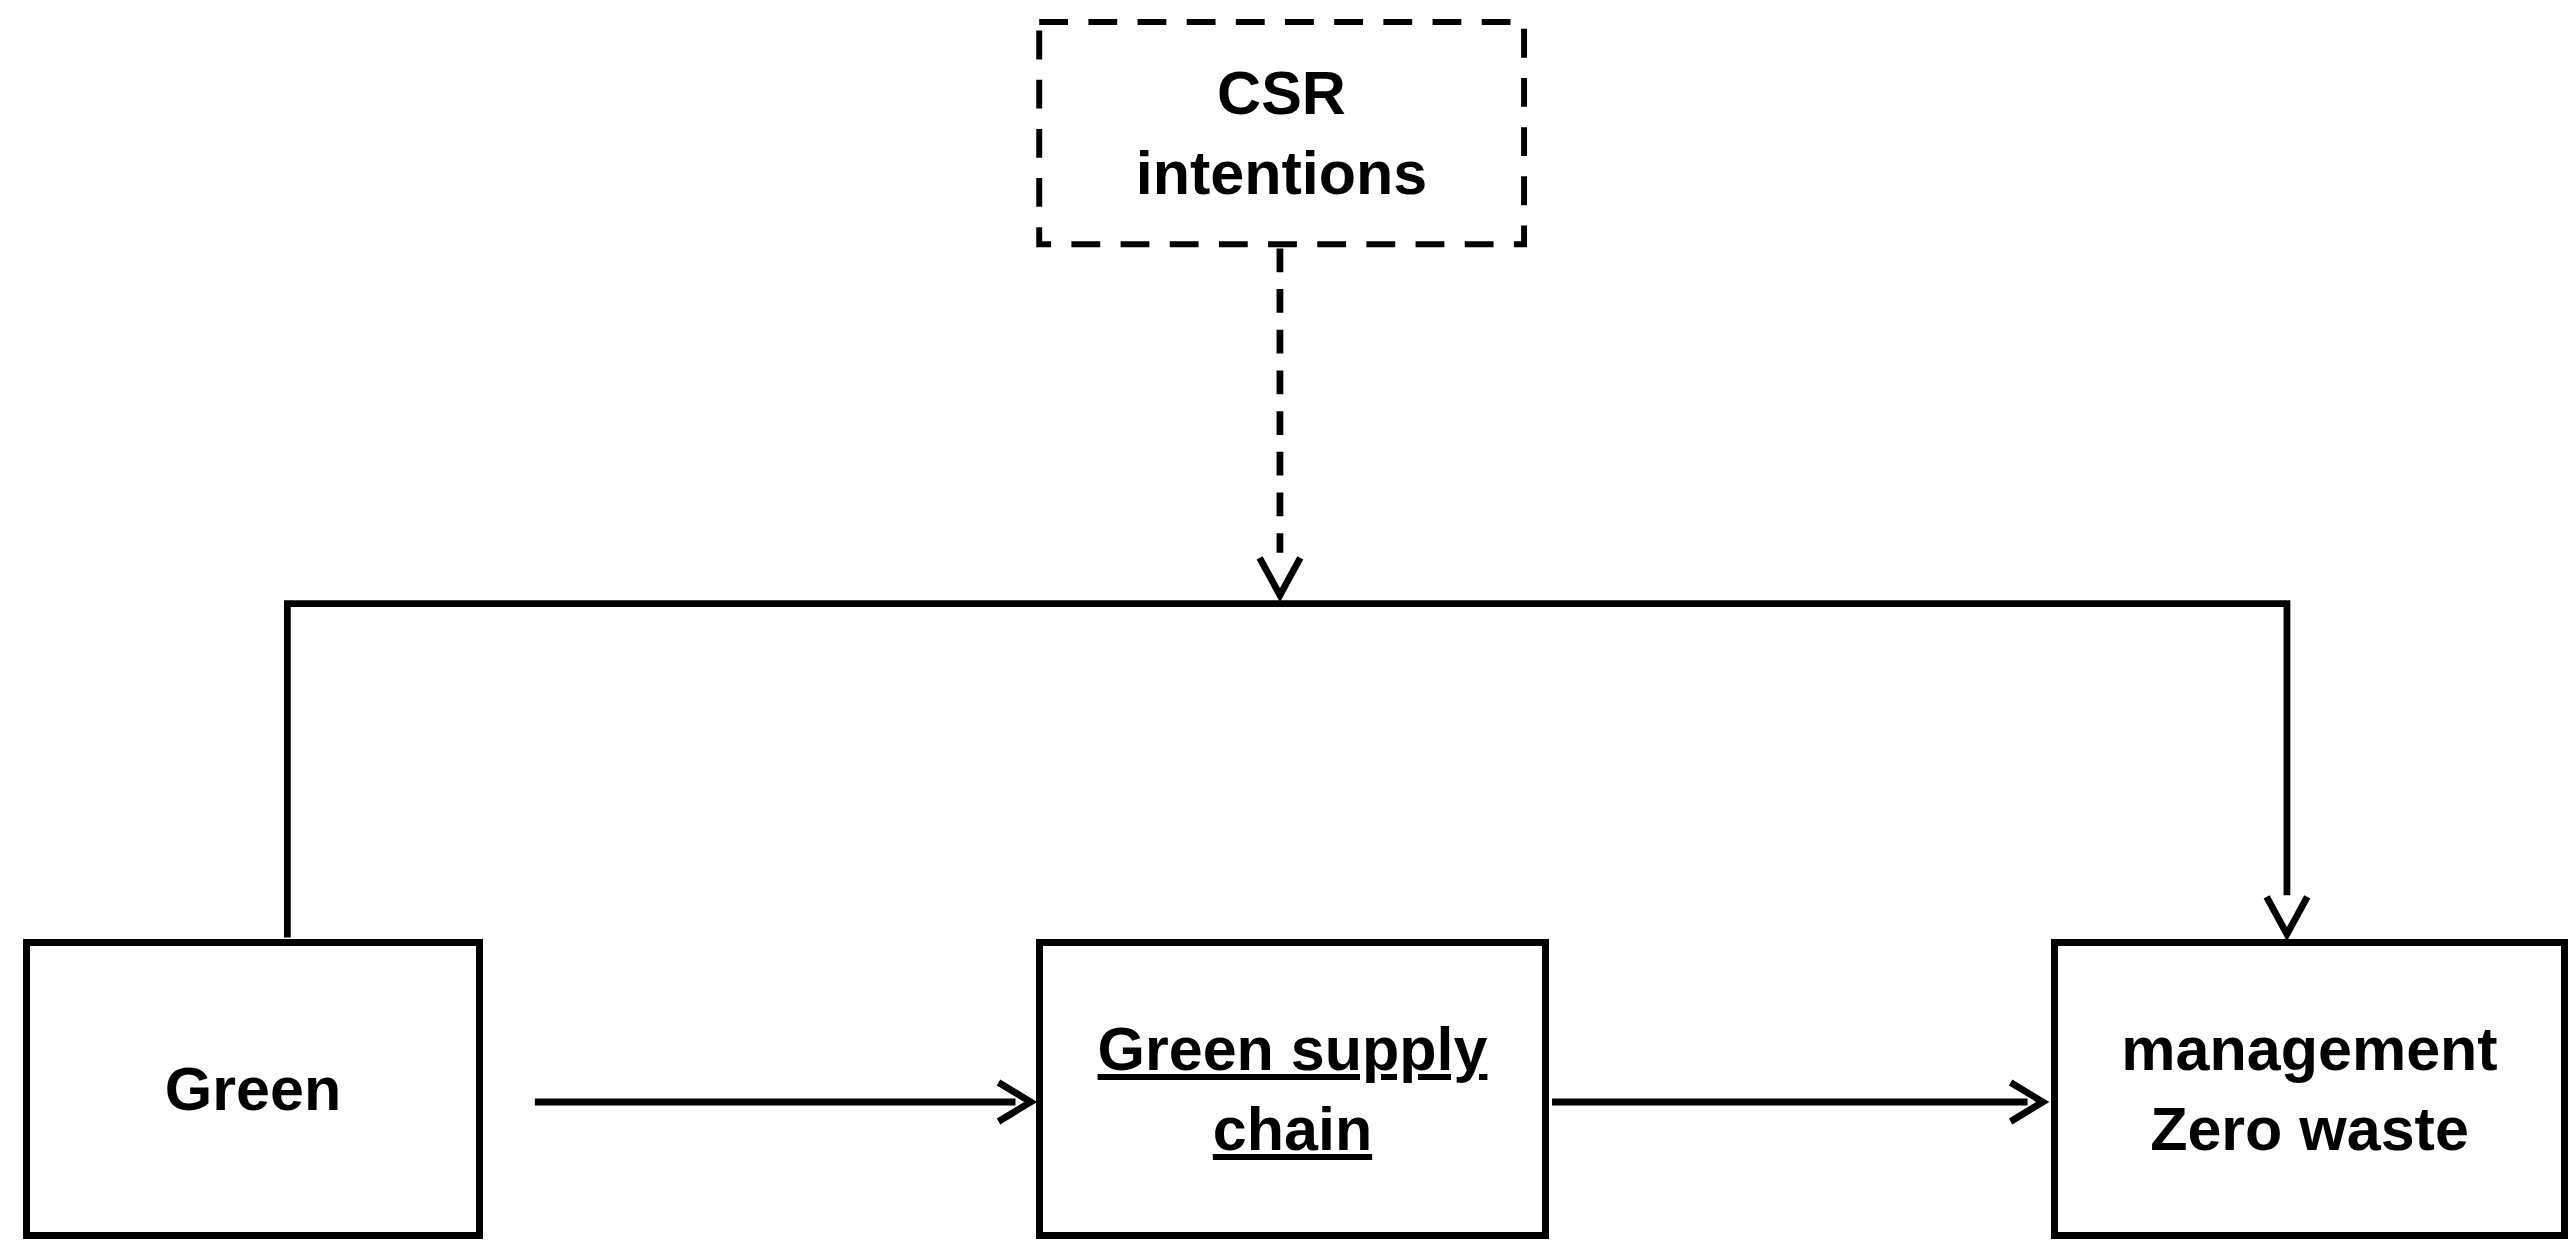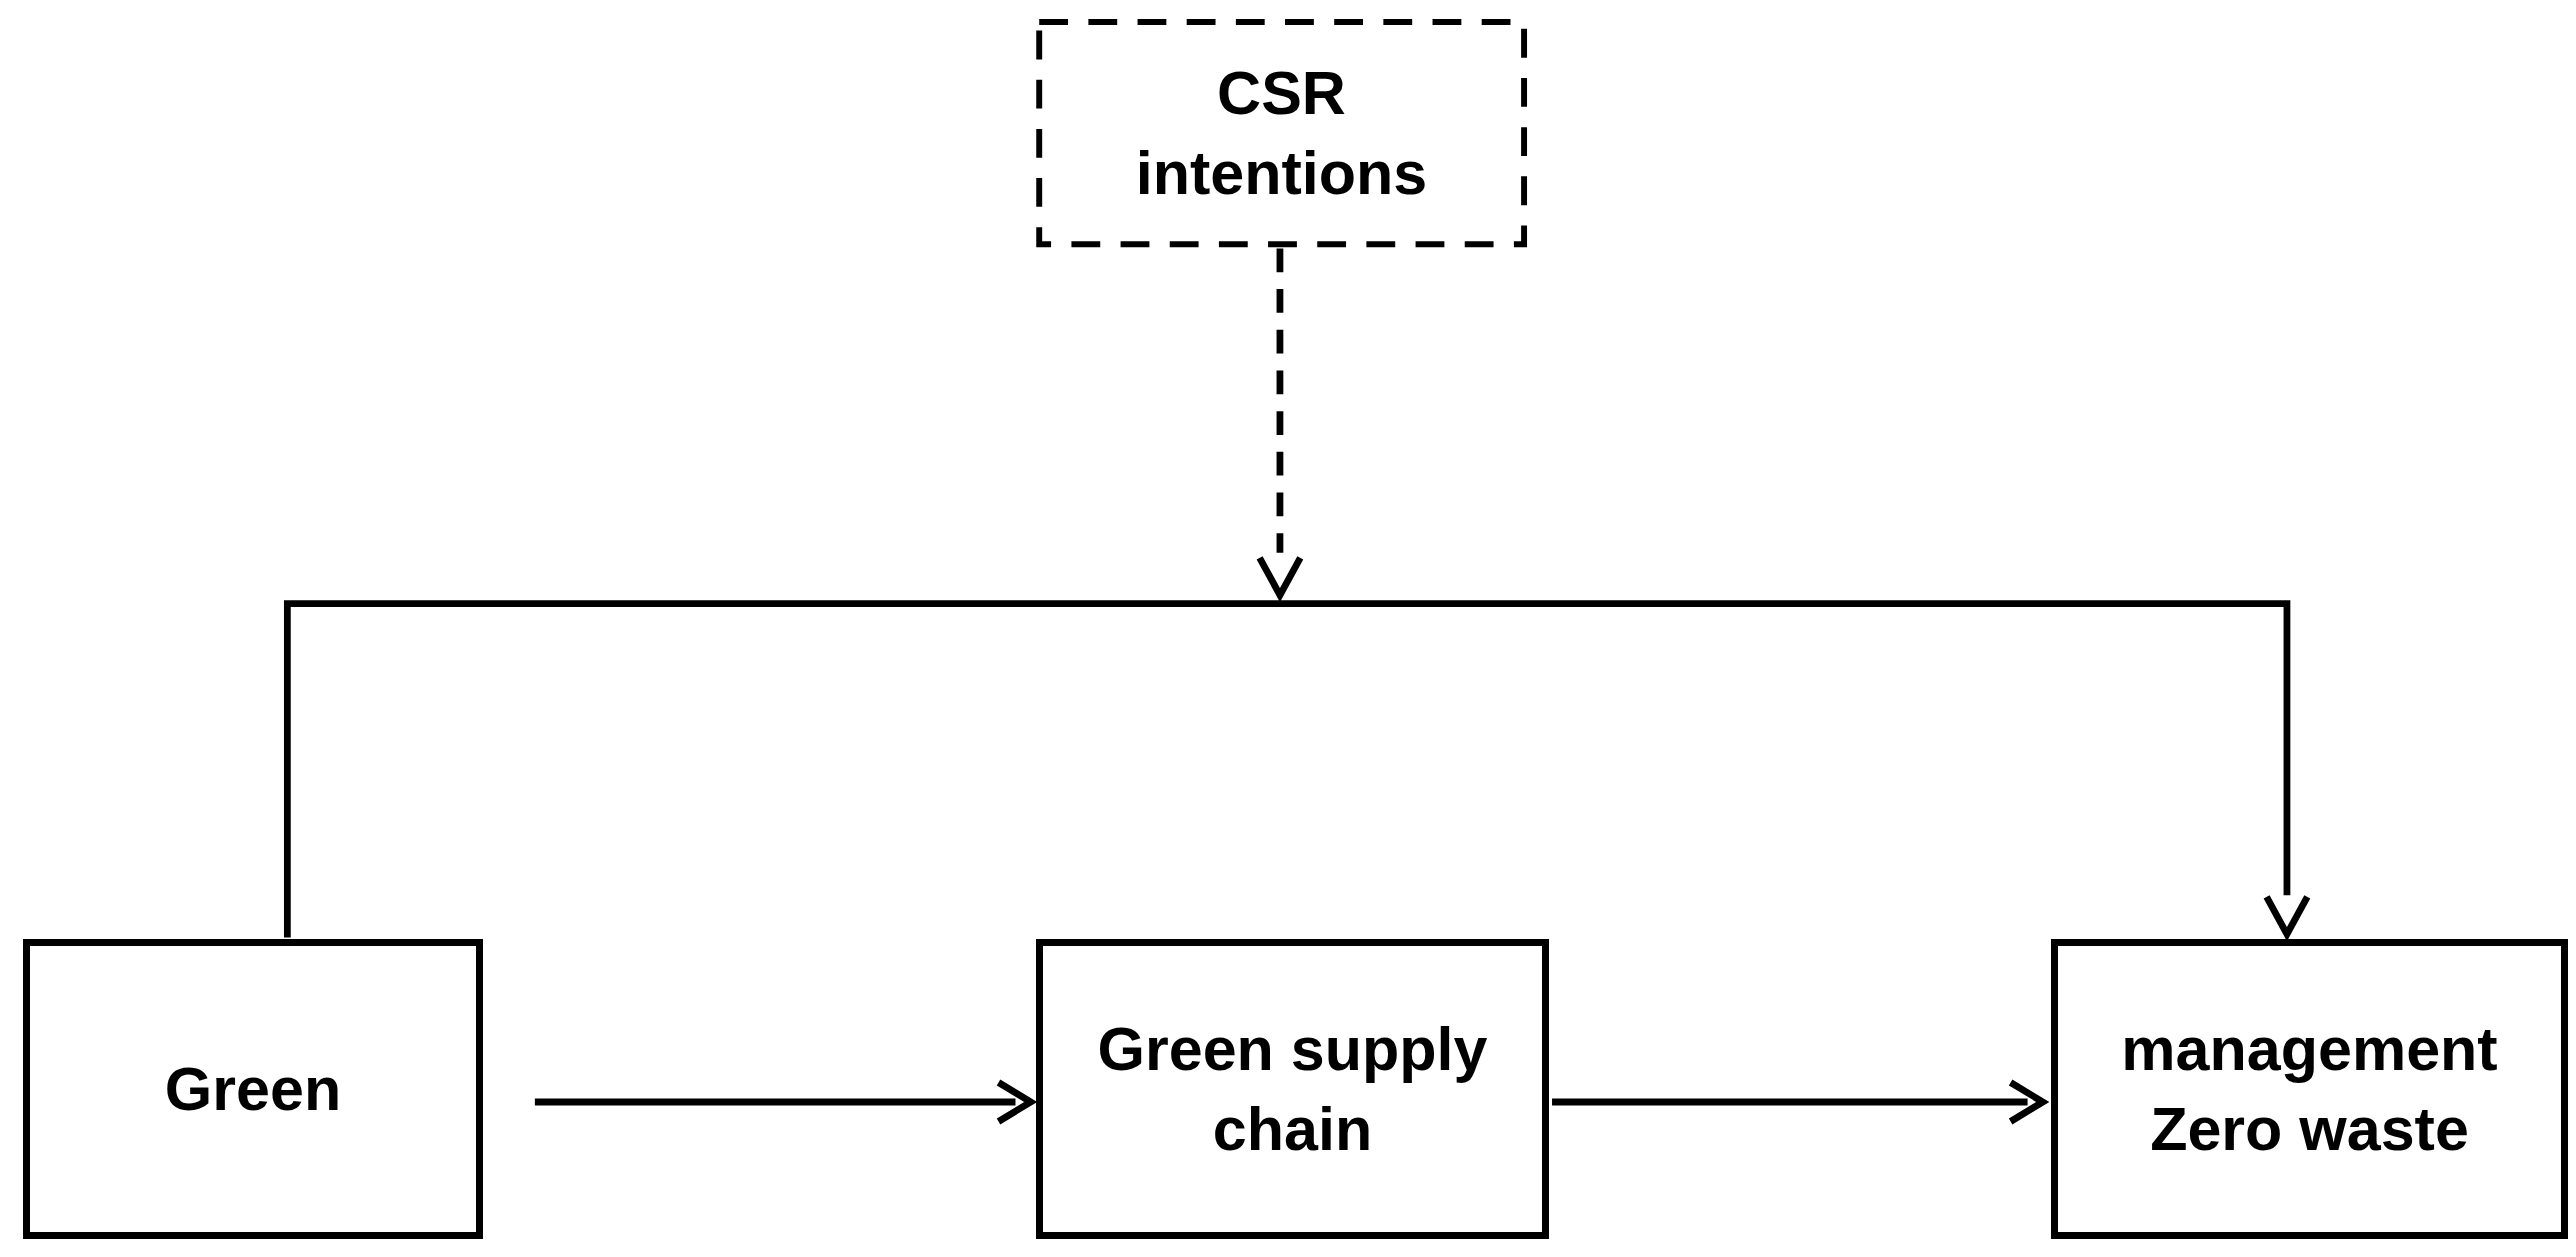--- a/index.html
+++ b/index.html
@@ -38,21 +38,21 @@
     background: #ffffff;
   }
   .node.solid {
     border: 7.6px solid #000000;
   }
   
   .node.dashed {
     background: transparent;
   }
   .node-gt     { left: 23px;   top: 939px; width: 460px; height: 300px; }
-  .node-gsc    { left: 1036px; top: 939px; width: 513px; height: 300px; }
+  .node-gsc    { left: 1036px; top: 939px; width: 513px; height: 300px; text-decoration: underline; }
   .node-zwm    { left: 2051px; top: 939px; width: 517px; height: 300px; }
   .node-csr    { left: 1039px; top: 22px;   width: 485px; height: 222px; }
   .label-line {
     display: block;
     white-space: nowrap;
   }
 </style>
 </head>
 <body>
 

